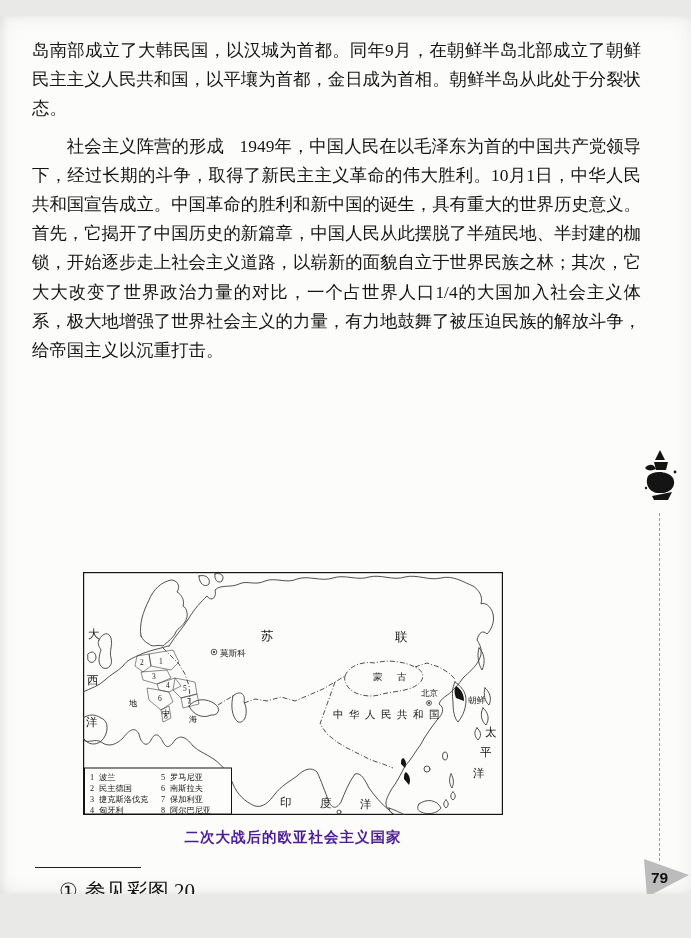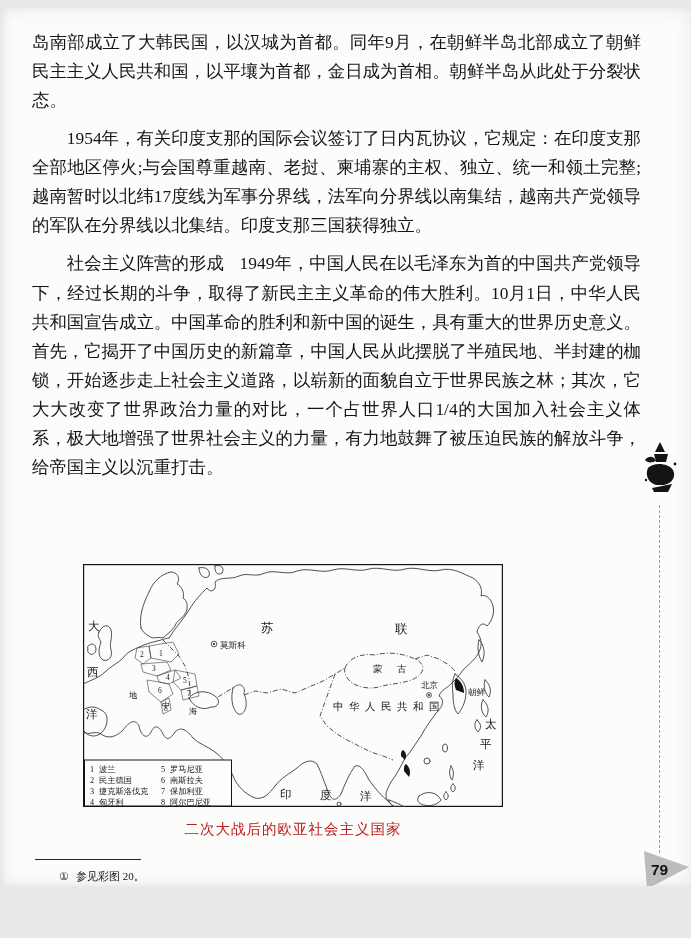--- a/index.html
+++ b/index.html
@@ -1,19 +1,19 @@
 <!DOCTYPE html>
 <html><head>
 <meta charset="utf-8">
 <style>
   html,body{margin:0;padding:0;background:#e9e9e7;}
   .page{
     position:relative;
     width:691px;height:878px;
-    margin:8px auto;
+    margin:16px auto;
     background:#fcfcfa;
     box-shadow:inset 0 0 20px rgba(0,0,0,.08), inset 3px 0 6px rgba(0,0,0,.05);
     overflow:hidden;
     font-family:"Liberation Serif","DejaVu Serif",serif;
     color:#141414;
   }
   .text-block{
     position:absolute;left:32px;top:20px;width:609px;
     font-size:17.4px;line-height:1.67;
     text-align:justify;
@@ -21,54 +21,53 @@
   .para{margin:0 0 9px 0;}
   .indent{text-indent:2em;}
   sup.fnref{font-size:11px;line-height:0;vertical-align:super;}
   .bold-lead{
     font-family:"Liberation Sans","DejaVu Sans",sans-serif;
     font-weight:normal;margin-right:.9em;
   }
   .map-fig{position:absolute;left:83px;top:556px;width:420px;margin:0;}
   .map-fig svg{display:block;}
   .caption{
-    text-align:center;font-size:14.5px;margin-top:13px;letter-spacing:1px;color:#b91c1c;
+    text-align:center;font-size:14.5px;margin-top:13px;letter-spacing:1px;color:#4c1d95;font-weight:bold;
   }
   .coast{fill:none;stroke:#3c3c3c;stroke-width:.9;stroke-linejoin:round;stroke-linecap:round;}
   .dashdot{fill:none;stroke:#3c3c3c;stroke-width:.9;stroke-dasharray:5 2 1 2;stroke-linejoin:round;}
   .cborder{fill:none;stroke:#3c3c3c;stroke-width:.6;stroke-linejoin:round;}
   .blackfill{fill:#141414;stroke:none;}
   .m-label{font-family:"Liberation Serif","DejaVu Serif",serif;fill:#161616;}
   .fs7{font-size:7.5px;}
   .fs8{font-size:8.2px;}
   .fs85{font-size:8.6px;}
   .fs95{font-size:9.5px;}
   .fs10{font-size:10.5px;}
   .fs11{font-size:11.5px;}
   .fs12{font-size:12.5px;}
-  .footnote{position:absolute;left:35px;top:851px;font-size:11px;}
+  .footnote{position:absolute;left:35px;top:851px;font-size:21px;}
   .footnote-rule{width:106px;border-top:1.5px solid #222;margin-bottom:9px;}
   .footnote-line{padding-left:24px;}
   .footnote-line .mk{margin-right:7px;}
   .margin-dash{position:absolute;left:659px;top:497px;height:348px;width:0;border-left:1px dashed #9e9e9e;}
   .emblem{position:absolute;left:641px;top:432px;}
   .pagenum{position:absolute;right:1px;top:842px;}
   .pagenum text{
     font-family:"Liberation Sans","DejaVu Sans",sans-serif;
     font-weight:bold;font-size:15.5px;fill:#101010;
   }
 </style>
 </head>
 <body>
 
 <div class="page">
 
   <div class="text-block">
     <p class="para">岛南部成立了大韩民国，以汉城为首都。同年9月，在朝鲜半岛北部成立了朝鲜民主主义人民共和国，以平壤为首都，金日成为首相。朝鲜半岛从此处于分裂状态。</p>
-    <p class="para indent">1954年，有关印度支那的国际会议签订了日内瓦协议，它规定：在印度支那全部地区停火;与会国尊重越南、老挝、柬埔寨的主权、独立、统一和领土完整;越南暂时以北纬17度线为军事分界线，法军向分界线以南集结，越南共产党领导的军队在分界线以北集结。印度支那三国获得独立。</p>
     <p class="para indent"><span class="bold-lead">社会主义阵营的形成</span><span>1949年，中国人民在以毛泽东为首的中国共产党领导下，经过长期的斗争，取得了新民主主义革命的伟大胜利。10月1日，中华人民共和国宣告成立。中国革命的胜利和新中国的诞生，具有重大的世界历史意义。首先，它揭开了中国历史的新篇章，中国人民从此摆脱了半殖民地、半封建的枷锁，开始逐步走上社会主义道路，以崭新的面貌自立于世界民族之林；其次，它大大改变了世界政治力量的对比，一个占世界人口1/4的大国加入社会主义体系，极大地增强了世界社会主义的力量，有力地鼓舞了被压迫民族的解放斗争，给帝国主义以沉重打击。</span></p>
   </div>
 
   <figure class="map-fig">
     <svg width="420" height="243" viewBox="0 0 420 243">
 
       <rect x="0.6" y="0.6" width="418.8" height="241.8" fill="none" stroke="#141414" stroke-width="1.2"></rect>
 
       <path class="coast" d="M58,64 C56,52 60,40 66,28 C70,18 78,10 88,8 C94,8 98,14 94,20 C98,22 102,28 100,34 C104,36 106,44 102,50 C98,56 94,56 92,62 C88,68 84,70 80,74 C74,72 70,76 66,72 C62,70 60,68 58,64 Z"></path>
       <path class="coast" d="M86,74 C92,64 100,56 106,46 C112,36 118,30 124,24 C128,30 134,26 132,18 C138,12 148,16 156,12 C164,8 172,14 182,9 C192,5 204,12 214,7 C226,3 238,10 250,6 C262,2 274,9 286,5 C298,2 310,9 322,5 C334,2 346,9 358,6 C370,3 380,10 390,14 C396,18 400,24 398,32 C402,30 408,34 410,42 C412,50 408,58 404,62 C400,58 396,60 394,68 C398,74 400,80 396,88 C392,96 386,100 380,106 C376,112 372,116 368,120 C364,124 358,126 356,132 C362,136 360,142 354,148 C348,156 342,164 338,172 C332,180 328,188 322,194 C318,202 314,210 308,218 C304,226 300,232 306,238 C308,240 310,242 312,243"></path>

